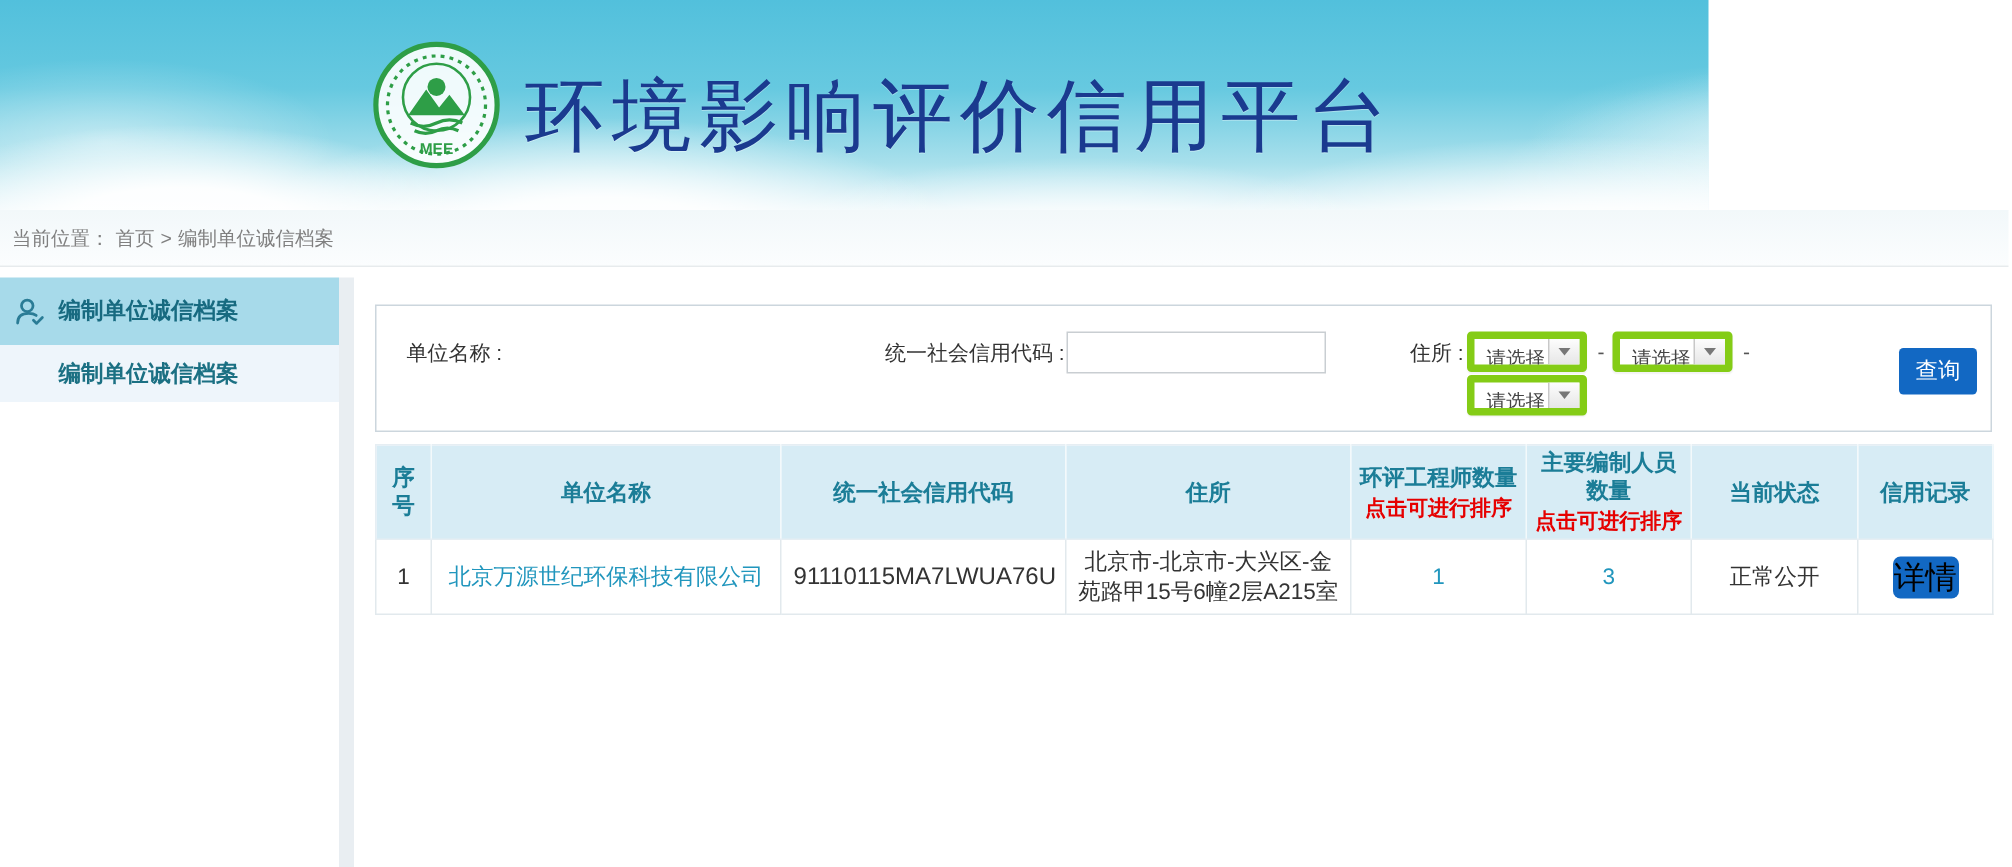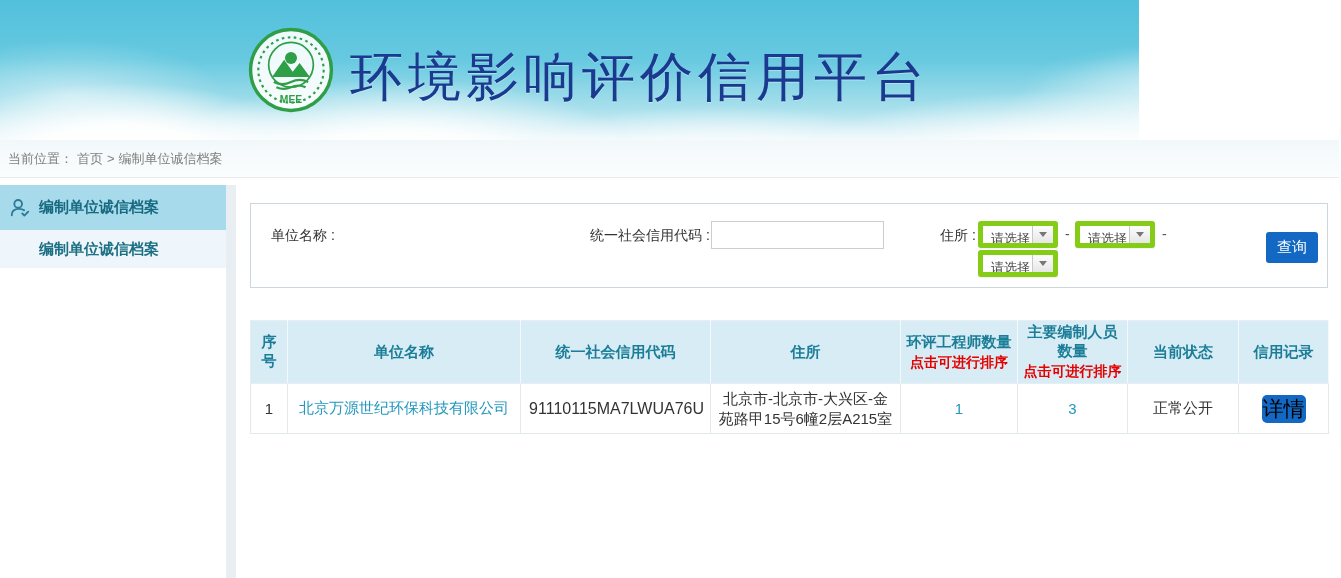--- a/index.html
+++ b/index.html
@@ -84,21 +84,21 @@
   .dash { position:absolute; top:22px; font-size:14px; color:#555; }
   .query-btn {
     position:absolute; left:1015px; top:15px; width:52px; height:31px;
     background:#1268c3; color:#fff; border:none; border-radius:3px;
     font-size:15px; cursor:pointer;
     font-family:"Liberation Sans","DejaVu Sans",sans-serif;
     margin-top:13px;
   }
   
   table.results {
-    margin-top:32px; width:1078px; border-collapse:collapse; table-layout:fixed;
+    margin-top:8px; width:1078px; border-collapse:collapse; table-layout:fixed;
   }
   table.results th {
     background:#d7ecf5; height:44px; font-size:15px; font-weight:bold;
     color:#1b7d97; border:1px solid #e6eef3; border-right-color:#f3f9fb;
     text-align:center; vertical-align:middle; padding:2px 4px;
   }
   table.results td {
     height:50px; font-size:15px; color:#333;
     border:1px solid #e2e9ed; text-align:center; vertical-align:middle;
     padding:2px 6px; background:#fff;

